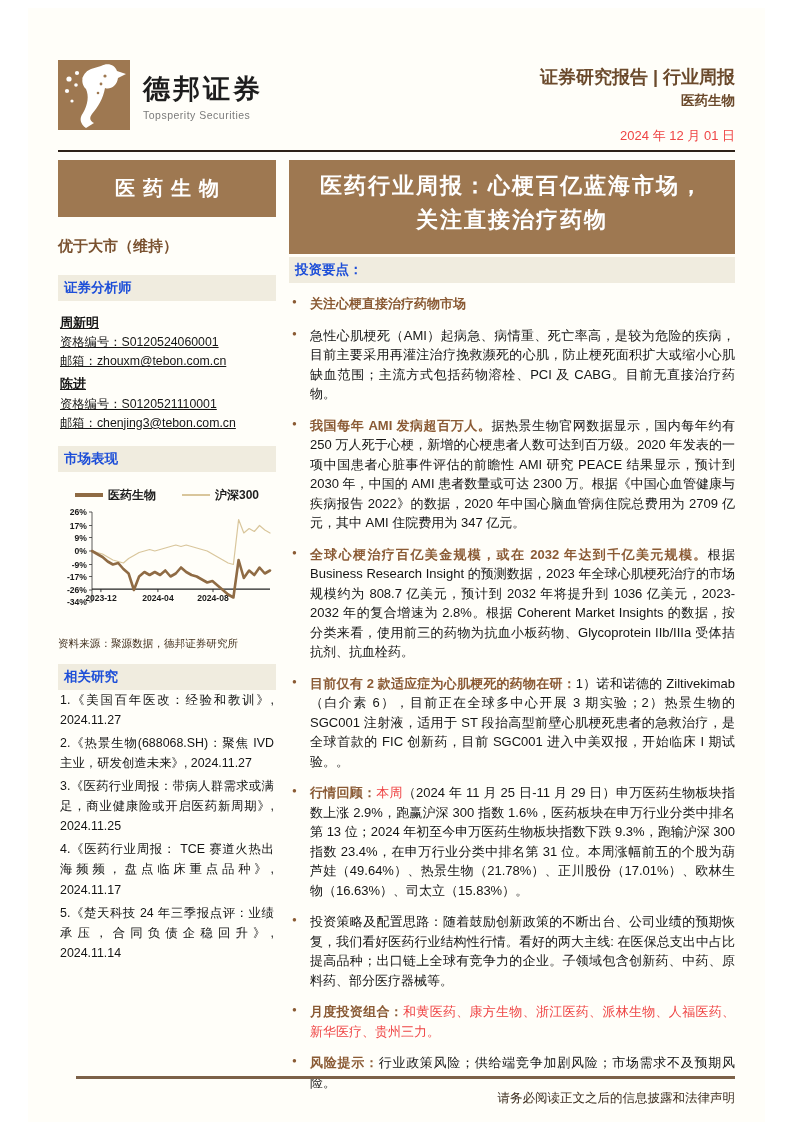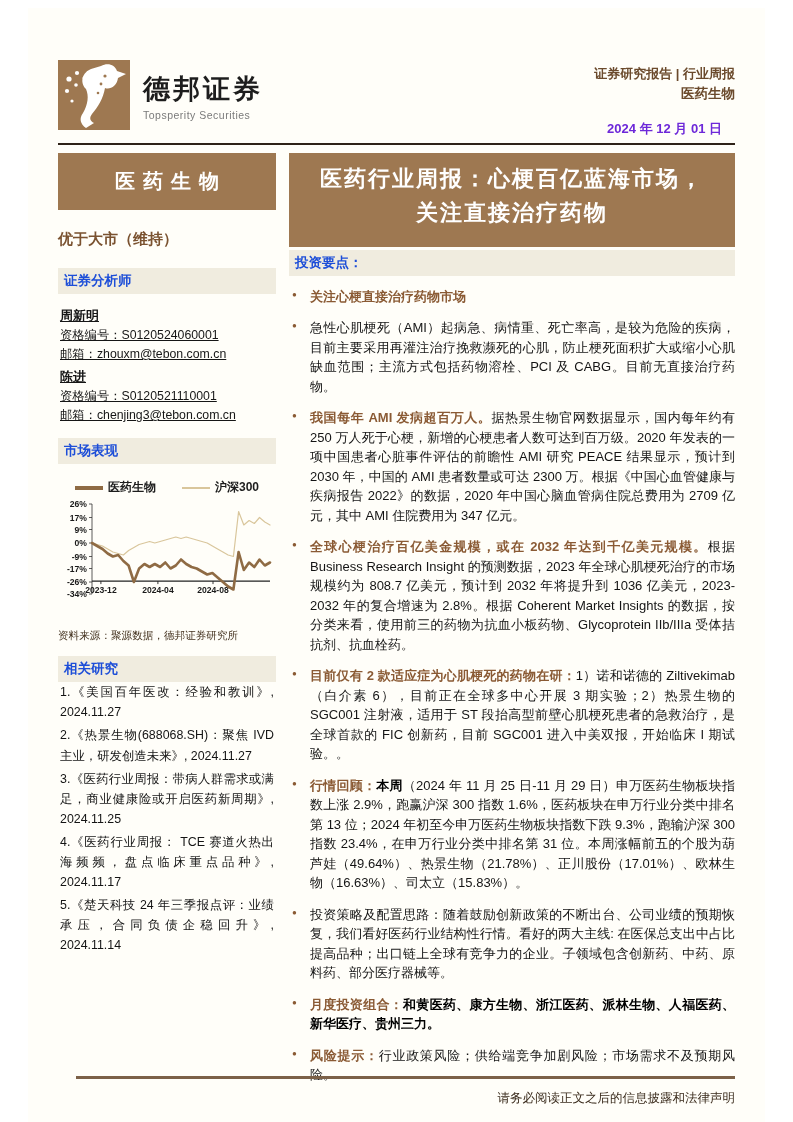--- a/index.html
+++ b/index.html
@@ -10,23 +10,23 @@
     overflow: hidden;
   }
   
   .header { padding: 52px 30px 0 30px; }
   .header-top { display:flex; justify-content:space-between; align-items:flex-start; }
   .logo-wrap { display:flex; gap:13px; align-items:flex-start; }
   .logo-mark svg { width:72px; height:70px; display:block; }
   .logo-cn { font-size:27px; font-weight:bold; color:#1d1d1d; letter-spacing:3px; margin-top:11px; }
   .logo-en { font-size:10.5px; color:#7a7a7a; margin-top:2px; letter-spacing:0.5px; }
   .header-right { text-align:right; margin-top:4px; }
-  .hr-line1 { color:#6b4a2c; font-weight:bold; font-size:13px; line-height:1.5; }
+  .hr-line1 { color:#6b4a2c; font-weight:bold; font-size:18px; line-height:1.5; }
   .hr-line2 { color:#6b4a2c; font-weight:bold; font-size:13.5px; line-height:1.5; }
-  .hr-date  { color:#6d28d9; font-weight:bold; font-size:13px; margin-top:16px;text-align:center; }
+  .hr-date  { color:#ef4444; font-weight:normal; font-size:13px; margin-top:16px; }
   .header-rule { margin-top:5px; border-bottom:2px solid #2e2218; }
   
   .columns { display:flex; gap:13px; padding: 8px 30px 0 30px; }
   .aside { width:218px; flex:none; }
   .main { flex:1; min-width:0; }
   
   .industry-tag { background:#9E7851; height:57px; display:flex; align-items:center; justify-content:center;
     color:#fff; font-size:20px; font-weight:bold; letter-spacing:8px; text-indent:8px; }
   .rating { color:#7a5230; font-weight:bold; font-size:15px; padding:20px 0 19px 0; }
   .strip { background:#F0ECDF; color:#1d4ed8; font-weight:bold; font-size:13.5px; padding:4px 6px; }
@@ -42,21 +42,21 @@
   .research-list { font-size:12.4px; line-height:1.62; color:#141414; padding:0 2px 0 2px; }
   .research-item { margin-bottom:3px; text-align:justify; }
   
   .title-banner { background:#9E7851; color:#ffffff; text-align:center; font-weight:bold;
     font-size:22px; line-height:1.55; padding:9px 8px 17px 8px; letter-spacing:2px; }
   .invest-strip { margin-top:3px; }
   .bullets { list-style:none; margin-top:11px; font-size:13px; line-height:1.5; color:#141414; }
   .bullets li { position:relative; padding-left:21px; margin-bottom:12px; text-align:justify; }
   .bullets li::before { content:"●"; position:absolute; left:3px; top:2px; font-size:8px; color:#8A5A34; }
   .seg-brown { color:#8A5A34; font-weight:bold; }
-  .seg-bold { font-weight:bold; color:#000000; }
+  .seg-bold { font-weight:normal; color:#ef4444; }
   .seg-normal { font-weight:normal; }
   
   .perf-chart text { font-family:"Liberation Sans", sans-serif; font-size:8.6px; font-weight:bold; fill:#1a1a1a; }
   
   .footer { position:absolute; left:48px; right:30px; top:1068px; }
   .footer-rule { border-top:3px solid #7c6148; }
   .disclaimer { text-align:right; color:#3a2b1c; font-size:12.5px; margin-top:11px; }
 </style>
 </head>
 <body>

